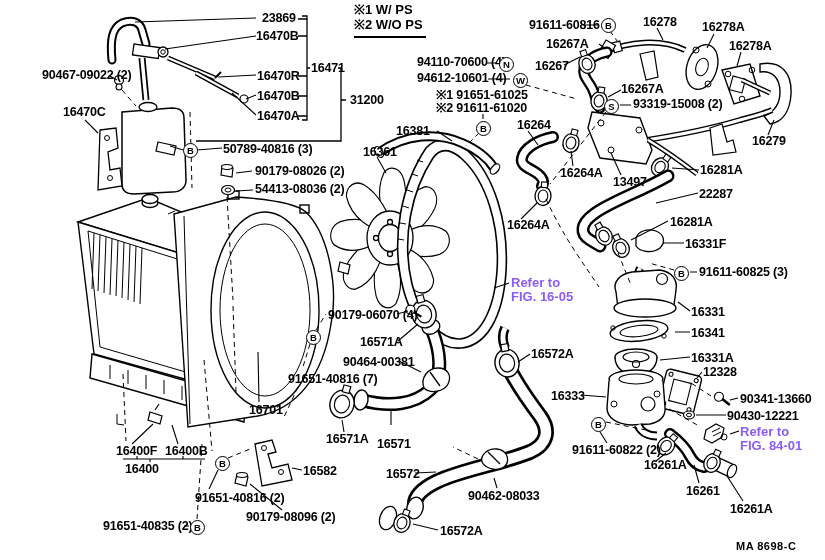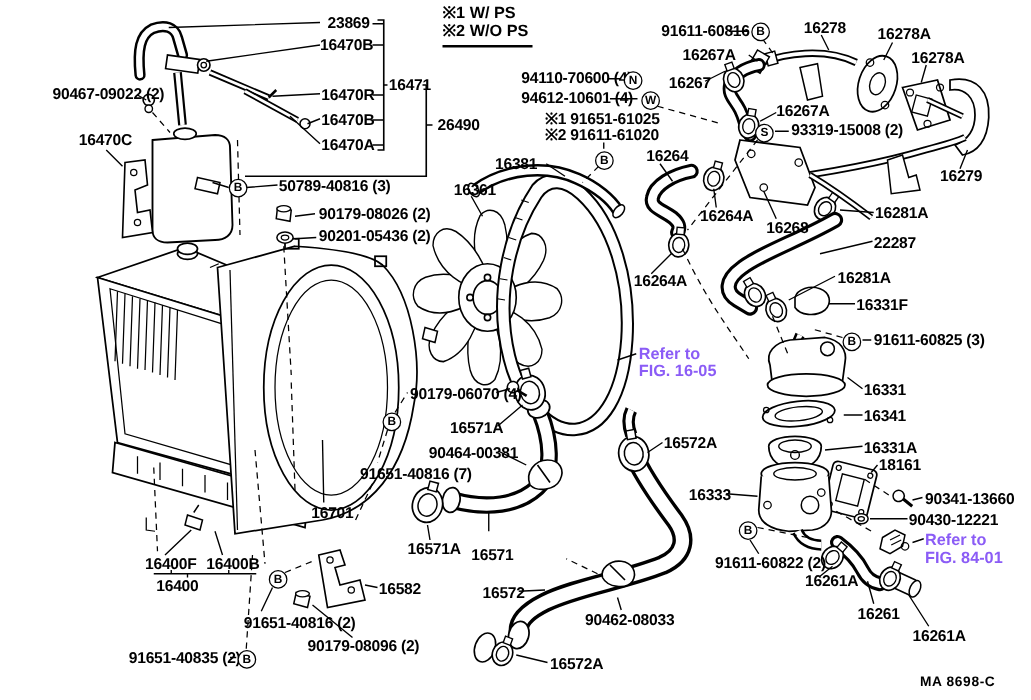--- a/index.html
+++ b/index.html
@@ -295,21 +295,21 @@
     <div>※1 W/ PS</div>
     <div>※2 W/O PS</div>
   </div>
 
   <div class="lbl" style="left:262px;top:12px">23869</div>
   <div class="lbl" style="left:256px;top:30px">16470B</div>
   <div class="lbl" style="left:257px;top:70px">16470R</div>
   <div class="lbl" style="left:257px;top:90px">16470B</div>
   <div class="lbl" style="left:257px;top:110px">16470A</div>
   <div class="lbl" style="left:311px;top:62px">16471</div>
-  <div class="lbl" style="left:350px;top:94px">26490</div>
+  <div class="lbl" style="left:350px;top:94px">31200</div>
   <div class="lbl" style="left:63px;top:106px">16470C</div>
   <div class="lbl" style="left:42px;top:69px">90467-09022 (2)</div>
   <div class="lbl" style="left:529px;top:19px">91611-60816</div>
   <div class="lbl" style="left:643px;top:16px">16278</div>
   <div class="lbl" style="left:702px;top:21px">16278A</div>
   <div class="lbl" style="left:546px;top:38px">16267A</div>
   <div class="lbl" style="left:729px;top:40px">16278A</div>
   <div class="lbl" style="left:417px;top:56px">94110-70600 (4)</div>
   <div class="lbl" style="left:535px;top:60px">16267</div>
   <div class="lbl" style="left:417px;top:72px">94612-10601 (4)</div>
@@ -317,40 +317,40 @@
   <div class="lbl" style="left:436px;top:89px">※1 91651-61025</div>
   <div class="lbl" style="left:436px;top:102px">※2 91611-61020</div>
   <div class="lbl" style="left:633px;top:98px">93319-15008 (2)</div>
   <div class="lbl" style="left:517px;top:119px">16264</div>
   <div class="lbl" style="left:396px;top:125px">16381</div>
   <div class="lbl" style="left:752px;top:135px">16279</div>
   <div class="lbl" style="left:363px;top:146px">16361</div>
   <div class="lbl" style="left:223px;top:143px">50789-40816 (3)</div>
   <div class="lbl" style="left:255px;top:165px">90179-08026 (2)</div>
   <div class="lbl" style="left:560px;top:167px">16264A</div>
-  <div class="lbl" style="left:613px;top:176px">16268</div>
+  <div class="lbl" style="left:613px;top:176px">13497</div>
   <div class="lbl" style="left:700px;top:164px">16281A</div>
-  <div class="lbl" style="left:255px;top:183px">90201-05436 (2)</div>
+  <div class="lbl" style="left:255px;top:183px">54413-08036 (2)</div>
   <div class="lbl" style="left:699px;top:188px">22287</div>
   <div class="lbl" style="left:507px;top:219px">16264A</div>
   <div class="lbl" style="left:670px;top:216px">16281A</div>
   <div class="lbl" style="left:685px;top:238px">16331F</div>
   <div class="lbl" style="left:699px;top:266px">91611-60825 (3)</div>
   <div class="note" style="left:511px;top:276px">
     <div>Refer to</div>
     <div>FIG. 16-05</div>
   </div>
   <div class="lbl" style="left:691px;top:306px">16331</div>
   <div class="lbl" style="left:328px;top:309px">90179-06070 (4)</div>
   <div class="lbl" style="left:691px;top:327px">16341</div>
   <div class="lbl" style="left:360px;top:336px">16571A</div>
   <div class="lbl" style="left:531px;top:348px">16572A</div>
   <div class="lbl" style="left:343px;top:356px">90464-00381</div>
   <div class="lbl" style="left:691px;top:352px">16331A</div>
-  <div class="lbl" style="left:703px;top:366px">18161</div>
+  <div class="lbl" style="left:703px;top:366px">12328</div>
   <div class="lbl" style="left:288px;top:373px">91651-40816 (7)</div>
   <div class="lbl" style="left:551px;top:390px">16333</div>
   <div class="lbl" style="left:740px;top:393px">90341-13660</div>
   <div class="lbl" style="left:249px;top:404px">16701</div>
   <div class="lbl" style="left:727px;top:410px">90430-12221</div>
   <div class="note" style="left:740px;top:425px">
     <div>Refer to</div>
     <div>FIG. 84-01</div>
   </div>
   <div class="lbl" style="left:116px;top:445px">16400F</div>

